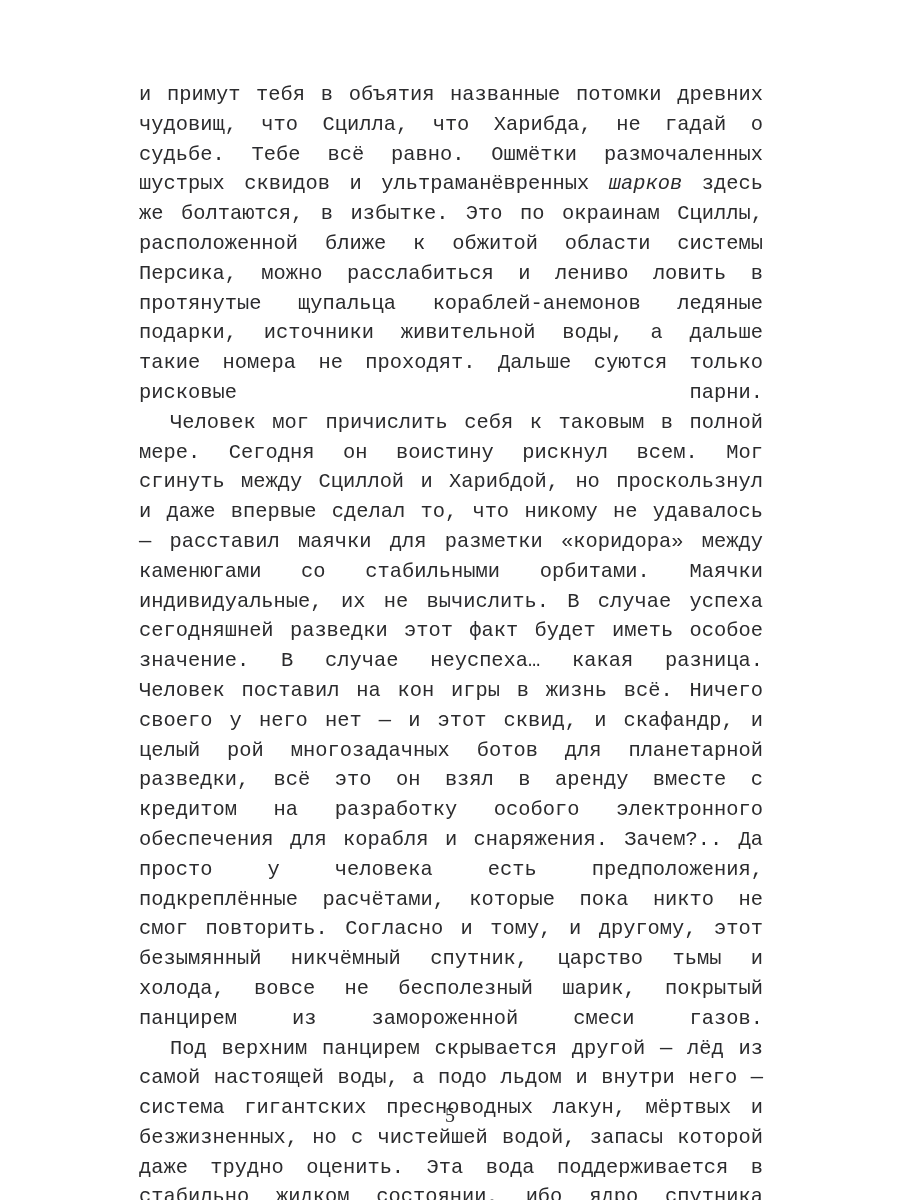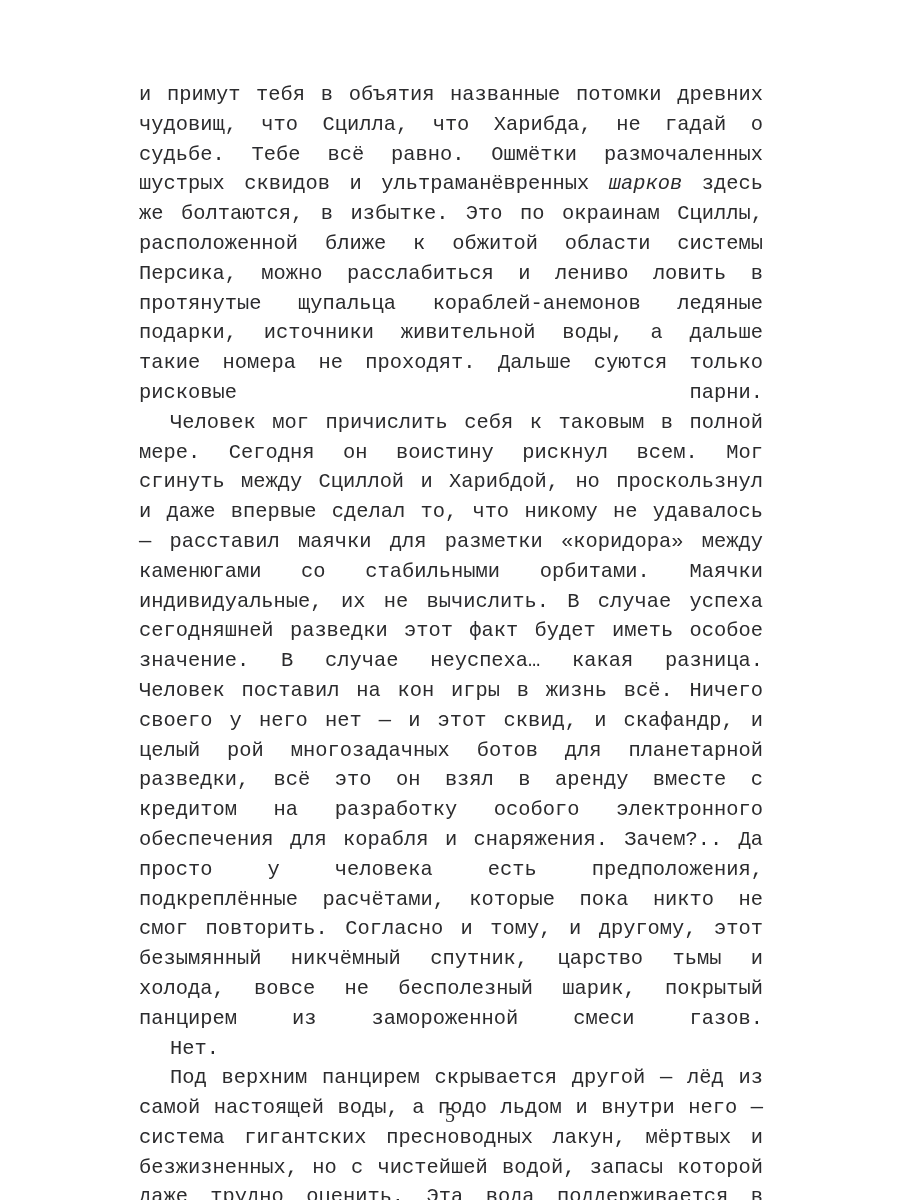--- a/index.html
+++ b/index.html
@@ -70,21 +70,20 @@
 <body>
 
 <div class="page">
 
   <div class="text-block">
 
     <p class="para continued justify-last"><span>и примут тебя в объятия названные потомки древних чудовищ, что Сцилла, что Харибда, не гадай о судьбе. Тебе всё равно. Ошмётки размочаленных шустрых сквидов и ультраманёвренных </span><i>шарков</i><span> здесь же болтаются, в избытке. Это по окраинам Сциллы, расположенной ближе к обжитой области системы Персика, можно расслабиться и лениво ловить в протянутые щупальца кораблей-анемонов ледяные подарки, источники живительной воды, а дальше такие номера не проходят. Дальше суются только рисковые парни.</span></p>
 
     <p class="para justify-last">Человек мог причислить себя к таковым в полной мере. Сегодня он воистину рискнул всем. Мог сгинуть между Сциллой и Харибдой, но проскользнул и даже впервые сделал то, что никому не удавалось — расставил маячки для разметки «коридора» между каменюгами со стабильными орбитами. Маячки индивидуальные, их не вычислить. В случае успеха сегодняшней разведки этот факт будет иметь особое значение. В случае неуспеха… какая разница. Человек поставил на кон игры в жизнь всё. Ничего своего у него нет — и этот сквид, и скафандр, и целый рой многозадачных ботов для планетарной разведки, всё это он взял в аренду вместе с кредитом на разработку особого электронного обеспечения для корабля и снаряжения. Зачем?.. Да просто у человека есть предположения, подкреплённые расчётами, которые пока никто не смог повторить. Согласно и тому, и другому, этот безымянный никчёмный спутник, царство тьмы и холода, вовсе не бесполезный шарик, покрытый панцирем из замороженной смеси газов.</p>
 
-    <p class="para">Нет.</p>
 
     <p class="para justify-last">Под верхним панцирем скрывается другой — лёд из самой настоящей воды, а подо льдом и внутри него — система гигантских пресноводных лакун, мёртвых и безжизненных, но с чистейшей водой, запасы которой даже трудно оценить. Эта вода поддерживается в стабильно жидком состоянии, ибо ядро спутника отнюдь не мертво, оно до сих</p>
 
   </div>
 
   <div class="folio">5</div>
 
 </div>
 
 </body></html>

